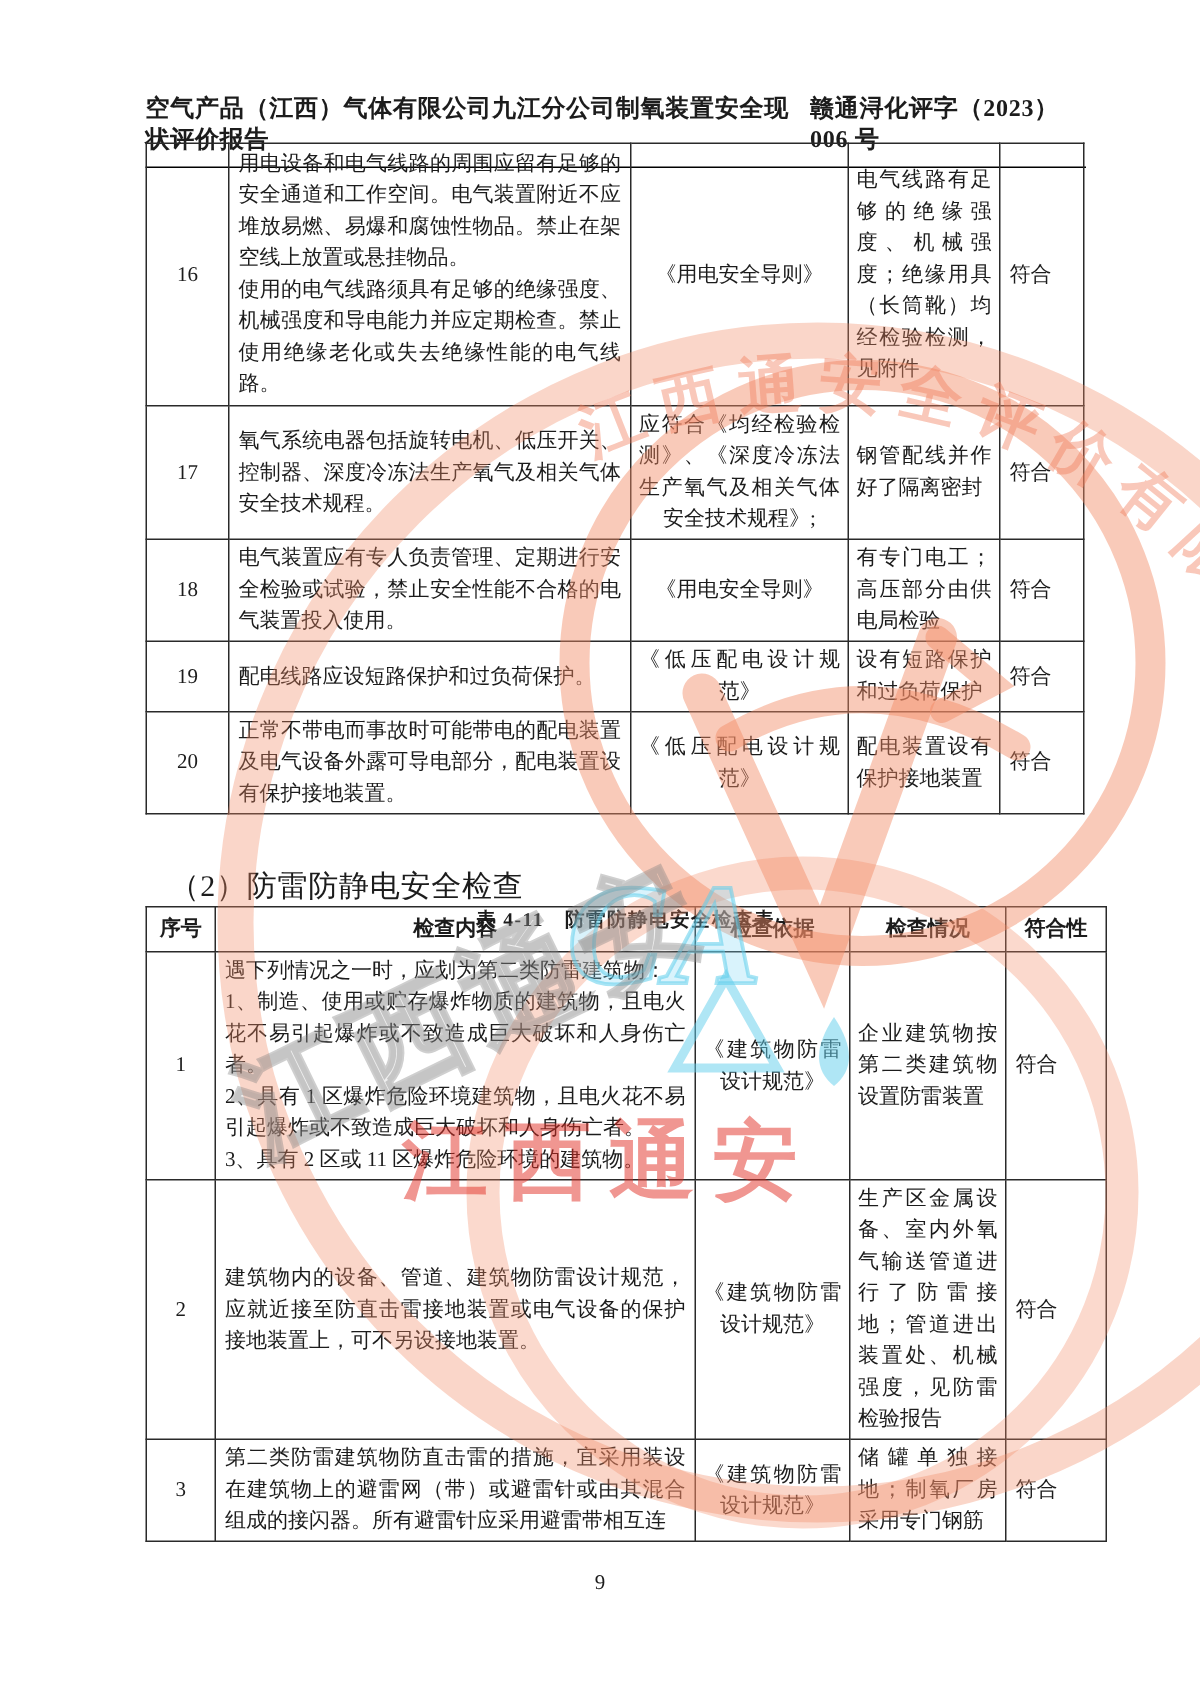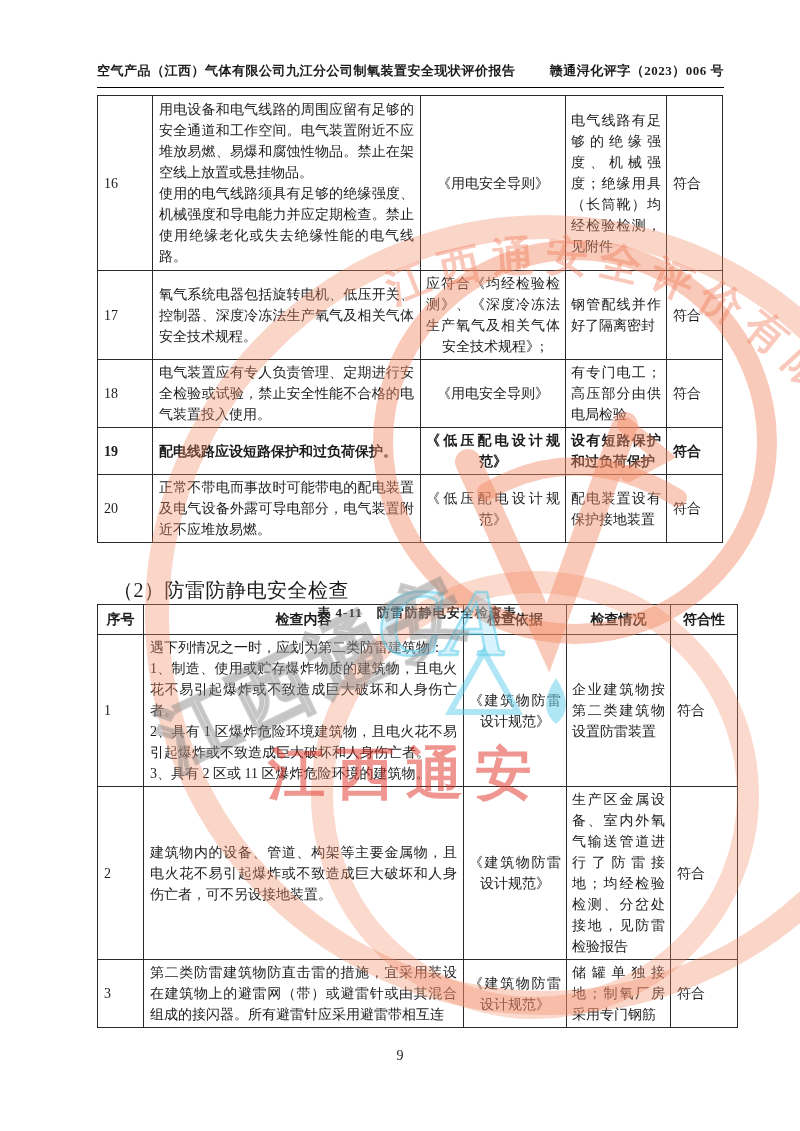--- a/index.html
+++ b/index.html
@@ -5,30 +5,30 @@
   * { margin:0; padding:0; box-sizing:border-box; }
   html,body { background:#ffffff; }
   .page {
     position:relative; width:800px; height:1131px; background:#fff;
     font-family:"Liberation Serif","DejaVu Serif",serif; color:#1c1c1c; overflow:hidden;
   }
   
   .hdr {
     position:absolute; left:97px; top:62px; width:627px;
     display:flex; justify-content:space-between; align-items:flex-end;
-    font-size:13px; font-weight:bold; letter-spacing:.5px;
+    font-size:16px; font-weight:bold; letter-spacing:.5px;
     border-bottom:1.5px solid #000; padding-bottom:7px;
   }
   
   table { border-collapse:collapse; table-layout:fixed; position:absolute; background:transparent; }
   td,th { border:1px solid #2a2a2a; font-size:14px; line-height:1.5; padding:2px 6px; vertical-align:middle; overflow:hidden; }
   th { font-weight:bold; text-align:center; }
   .t1 { left:97px; top:95px; width:625px; }
   .t2 { left:97px; top:604px; width:640px; }
-  .col-no       { }
+  .col-no       { text-align:center; }
   .col-content  { text-align:justify; }
   .col-basis    { text-align:justify; text-align-last:center; padding:2px 5px; }
   .col-situation{ text-align:justify; padding:2px 5px; }
   .col-conform  { text-align:left; }
   td div { margin:0; }
   
   .para    { position:absolute; left:131px; top:544px; font-size:16px; letter-spacing:.5px; }
   .section { position:absolute; left:113px; top:577px; font-size:20px; letter-spacing:.5px; }
   .tbl-title { position:absolute; left:97px; top:604px; width:640px; text-align:center; font-size:13px; font-weight:bold; letter-spacing:1px; }
   .pageno  { position:absolute; left:0; top:1048px; width:800px; text-align:center; font-size:14px; }
@@ -110,21 +110,21 @@
           <td class="col-basis">
             <div>《用电安全导则》</div>
           </td>
           <td class="col-situation">
             <div>有专门电工；高压部分由供电局检验</div>
           </td>
           <td class="col-conform">
             <div>符合</div>
           </td>
         </tr>
-        <tr style="height: 46px; font-weight: bold;">
+        <tr style="height: 46px;">
           <td class="col-no">
             <div>19</div>
           </td>
           <td class="col-content">
             <div>配电线路应设短路保护和过负荷保护。</div>
           </td>
           <td class="col-basis">
             <div>《低压配电设计规范》</div>
           </td>
           <td class="col-situation">
@@ -132,21 +132,21 @@
           </td>
           <td class="col-conform">
             <div>符合</div>
           </td>
         </tr>
         <tr style="height: 59px;">
           <td class="col-no">
             <div>20</div>
           </td>
           <td class="col-content">
-            <div>正常不带电而事故时可能带电的配电装置及电气设备外露可导电部分，电气装置附近不应堆放易燃。</div>
+            <div>正常不带电而事故时可能带电的配电装置及电气设备外露可导电部分，配电装置设有保护接地装置。</div>
           </td>
           <td class="col-basis">
             <div>《低压配电设计规范》</div>
           </td>
           <td class="col-situation">
             <div>配电装置设有保护接地装置</div>
           </td>
           <td class="col-conform">
             <div>符合</div>
           </td>
@@ -193,27 +193,27 @@
           </td>
           <td class="col-conform">
             <div>符合</div>
           </td>
         </tr>
         <tr style="height: 167px;">
           <td class="col-no">
             <div>2</div>
           </td>
           <td class="col-content">
-            <div>建筑物内的设备、管道、构架等主要金属物，且电火花不易引起爆炸或不致造成巨大破坏和人身伤亡者，可不另设接地装置。</div>
+            <div>建筑物内的设备、管道、建筑物防雷设计规范，应就近接至防直击雷接地装置或电气设备的保护接地装置上，可不另设接地装置。</div>
           </td>
           <td class="col-basis">
             <div>《建筑物防雷设计规范》</div>
           </td>
           <td class="col-situation">
-            <div>生产区金属设备、室内外氧气输送管道进行了防雷接地；均经检验检测、分岔处接地，见防雷检验报告</div>
+            <div>生产区金属设备、室内外氧气输送管道进行了防雷接地；管道进出装置处、机械强度，见防雷检验报告</div>
           </td>
           <td class="col-conform">
             <div>符合</div>
           </td>
         </tr>
         <tr style="height: 64px;">
           <td class="col-no">
             <div>3</div>
           </td>
           <td class="col-content">

